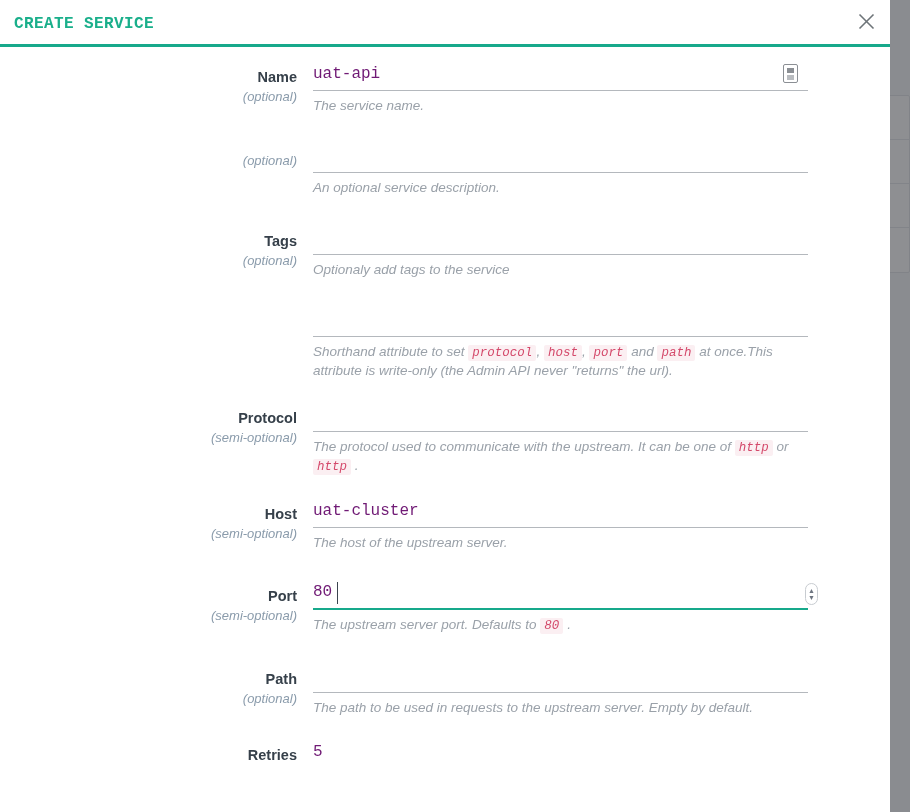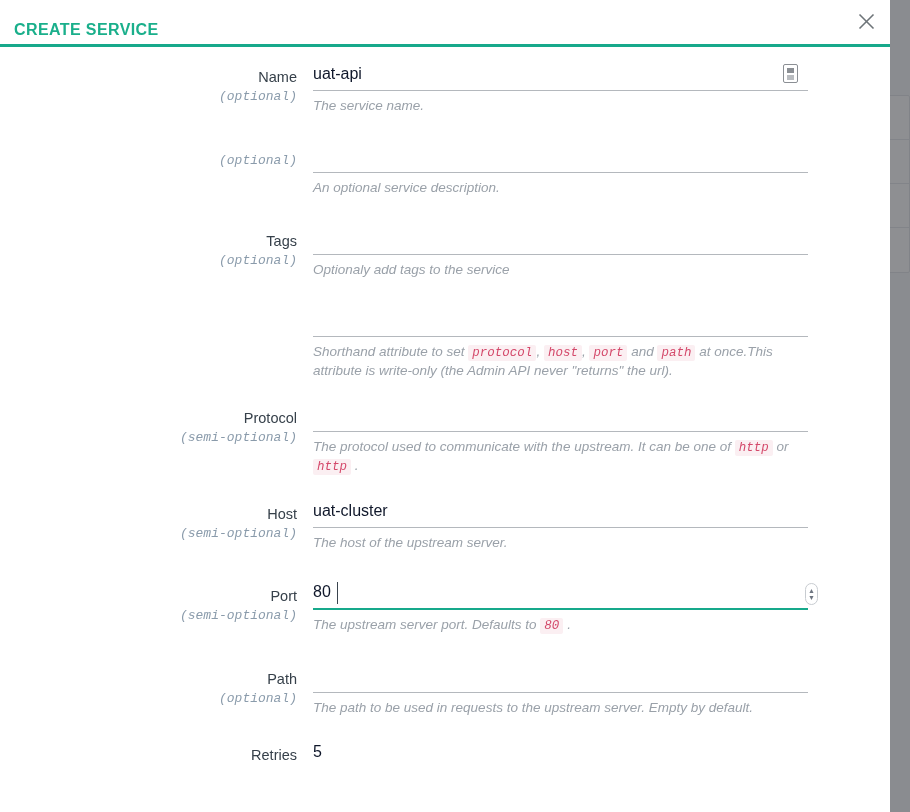--- a/index.html
+++ b/index.html
@@ -59,26 +59,26 @@
 
   .modal-header {
     position: relative;
     height: 47px;
     flex: 0 0 47px;
     border-bottom: 3px solid #17a98b;
     background: #ffffff;
   }
   .modal-title {
     position: absolute;
-    left: 14px; top: 21px;
+    left: 14px; top: 15px;
     font-size: 16px;
     font-weight: bold;
     letter-spacing: 0.4px;
     color: #1aaf8b;
-    font-family: Liberation Sans, sans-serif;
+    font-family: Liberation Mono, monospace;
   }
   .close-btn {
     position: absolute;
     right: 10px; top: 7px;
     width: 28px; height: 28px;
     display: flex; align-items: center; justify-content: center;
     cursor: pointer;
     background: none; border: none; padding: 0;
   }
   .close-btn svg { display: block; }
@@ -100,54 +100,53 @@
   .field-label-col {
     width: 313px;
     flex: 0 0 313px;
     text-align: right;
     padding-right: 16px;
     padding-top: 7px;
   }
   .field-label {
     display: block;
     font-size: 14.5px;
-    font-weight: normal;
+    font-weight: bold;
     color: #36404a;
     line-height: 18px;
   }
   .field-sub {
     display: block;
     font-size: 13px;
     font-style: italic;
     color: #8a9bab;
     line-height: 19px;
     margin-top: 1px;
-    font-family: Liberation Mono, monospace;
   }
 
   .field-input-col {
     flex: 1 1 auto;
     position: relative;
     min-width: 0;
   }
 
   .input-wrap {
     position: relative;
     width: 495px;
   }
   .text-input {
     display: block;
     width: 495px;
     height: 30px;
     border: none;
     border-bottom: 1px solid #b4b8bd;
     background: transparent;
-    font-family: Liberation Sans, sans-serif;
+    font-family: Liberation Mono, monospace;
     font-size: 16px;
-    color: #0f172a;
+    color: #701a75;
     padding: 0 0 4px 0;
     outline: none;
     line-height: 26px;
   }
   .text-input::placeholder { color: #b9c0c8; }
   .text-input.focused {
     border-bottom: 2px solid #17a98b;
     caret-color: #36404a;
   }
   .caret {

